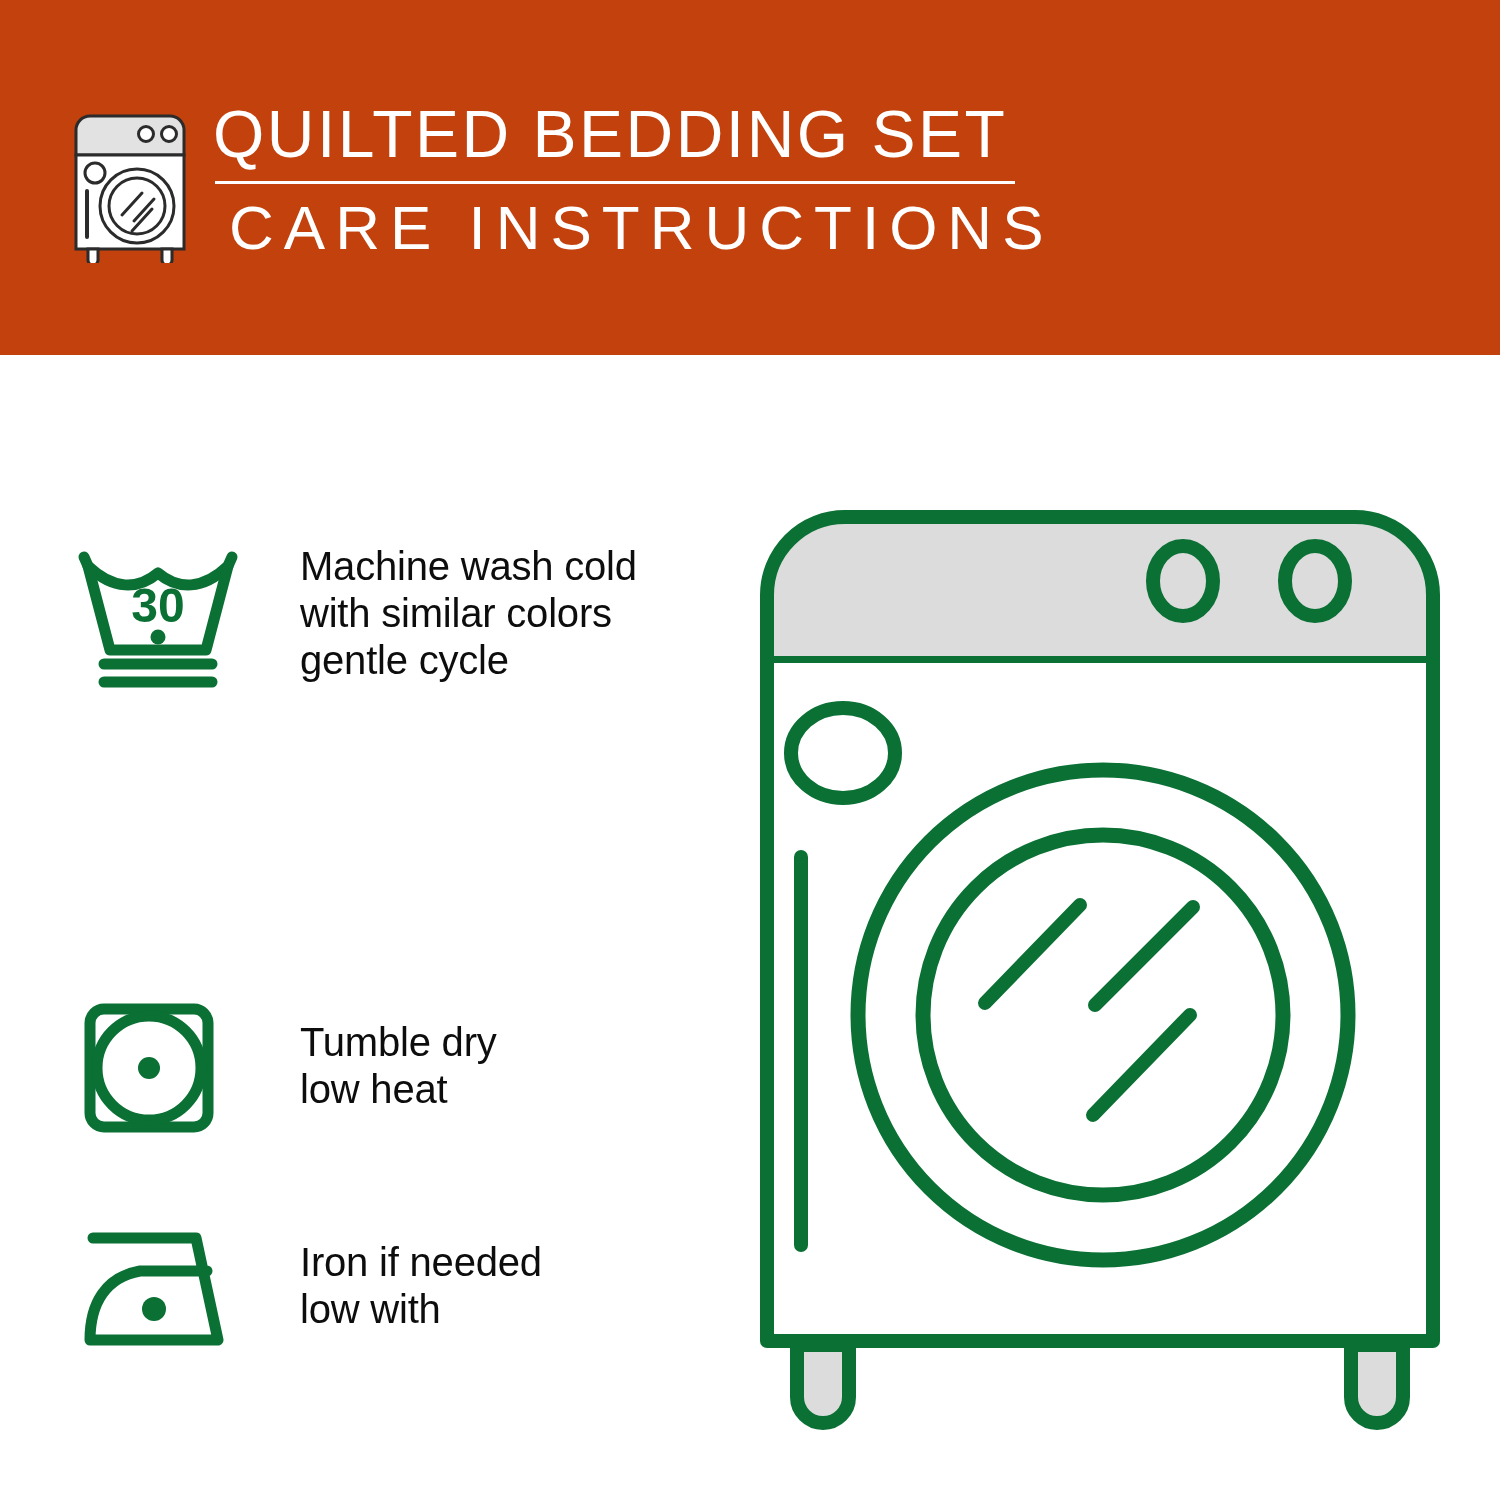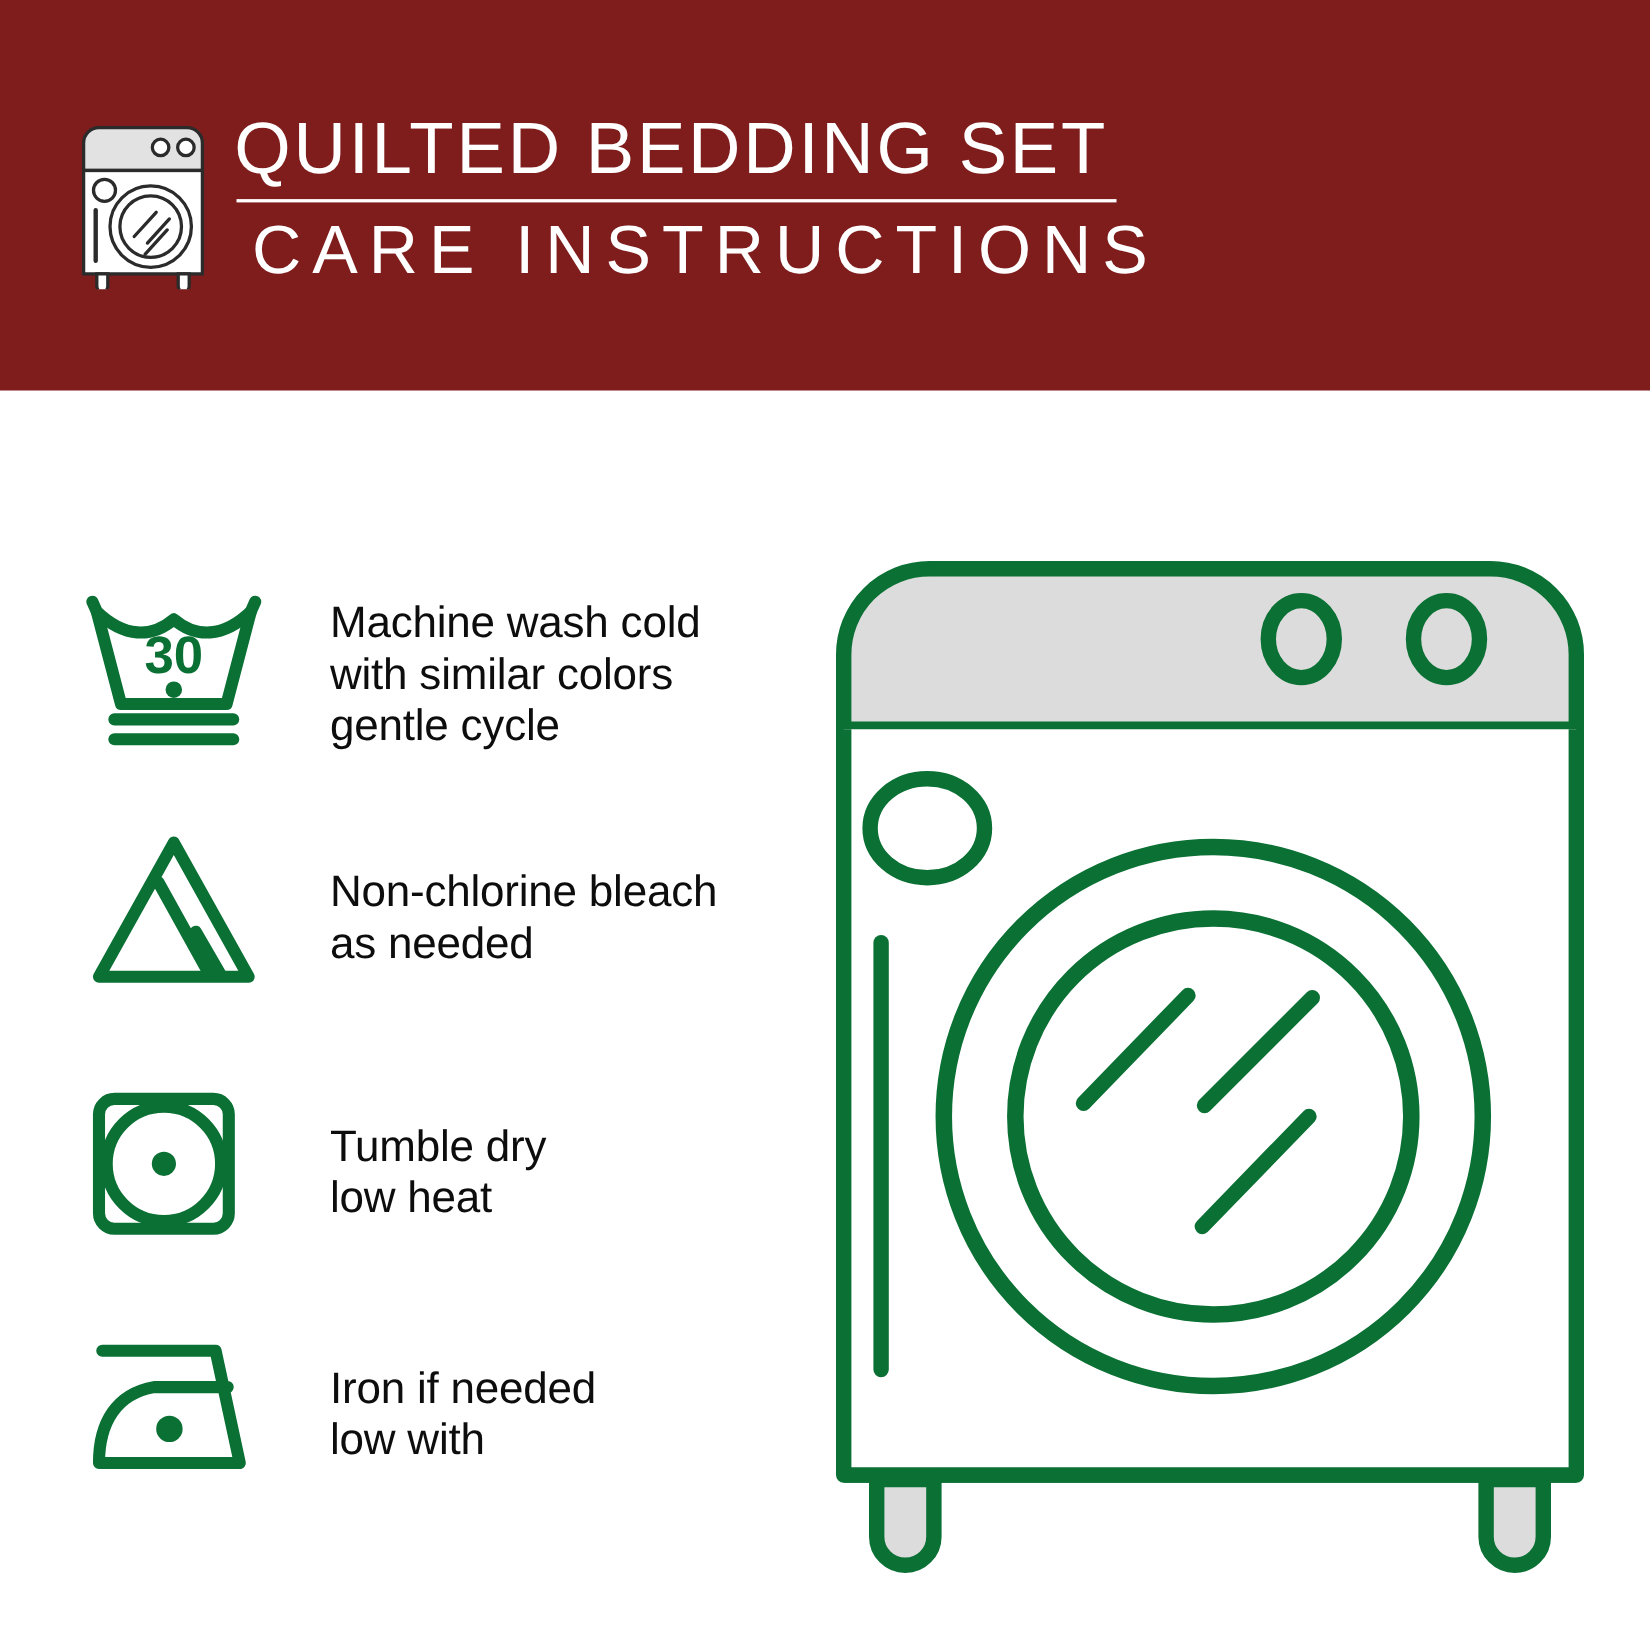--- a/index.html
+++ b/index.html
@@ -20,21 +20,21 @@
     background: #ffffff;
   }
 
   
   .header {
     position: absolute;
     left: 0;
     top: 0;
     width: 1500px;
     height: 355px;
-    background: #7f1d1d;
+    background: #c2410c;
     box-sizing: border-box;
   }
   .header-logo {
     position: absolute;
     left: 62px;
     top: 103px;
     width: 136px;
     height: 160px;
   }
   .header-text {
@@ -90,21 +90,21 @@
   .care-row.r2 { top: 603px; }
   .care-row.r3 { top: 823px; }
 
   .care-symbol {
     position: relative;
     width: 190px;
     min-width: 190px;
     margin-left: 68px;
     height: 170px;
     display: flex;
-    align-items: center;
+    align-items: flex-end;
     justify-content: flex-start;
   }
   .care-symbol svg { display: block; }
 
   .care-text {
     color: #0d0d0d;
     font-family: "Liberation Sans", sans-serif;
     font-size: 40px;
     font-weight: 400;
     line-height: 47px;
@@ -177,33 +177,20 @@
           </g>
           <text x="90" y="82" text-anchor="middle" font-family="Liberation Sans, sans-serif" font-size="48" font-weight="700" fill="#0A7034">30</text>
           <circle cx="90" cy="97" r="7.5" fill="#0A7034"></circle>
         </svg>
       </div>
       <div class="care-text">Machine wash cold
 with similar colors
 gentle cycle</div>
     </div>
 
-    <div class="care-row r1">
-      <div class="care-symbol">
-        <svg viewBox="0 0 180 150" width="180" height="150" aria-hidden="true">
-          <g fill="none" stroke="#0A7034" stroke-width="11" stroke-linecap="round" stroke-linejoin="round">
-            <path d="M90 14 L158 136 L22 136 Z"></path>
-            <line x1="76" y1="50" x2="122" y2="133"></line>
-            <line x1="110" y1="95" x2="132" y2="133"></line>
-          </g>
-        </svg>
-      </div>
-      <div class="care-text">Non-chlorine bleach
-as needed</div>
-    </div>
 
     <div class="care-row r2">
       <div class="care-symbol">
         <svg viewBox="0 0 180 150" width="180" height="150" aria-hidden="true">
           <g fill="none" stroke="#0A7034" stroke-width="11" stroke-linecap="round" stroke-linejoin="round">
             <rect x="22" y="16" width="118" height="118" rx="14" ry="14"></rect>
             <circle cx="81" cy="75" r="52"></circle>
           </g>
           <circle cx="81" cy="75" r="11" fill="#0A7034"></circle>
         </svg>

